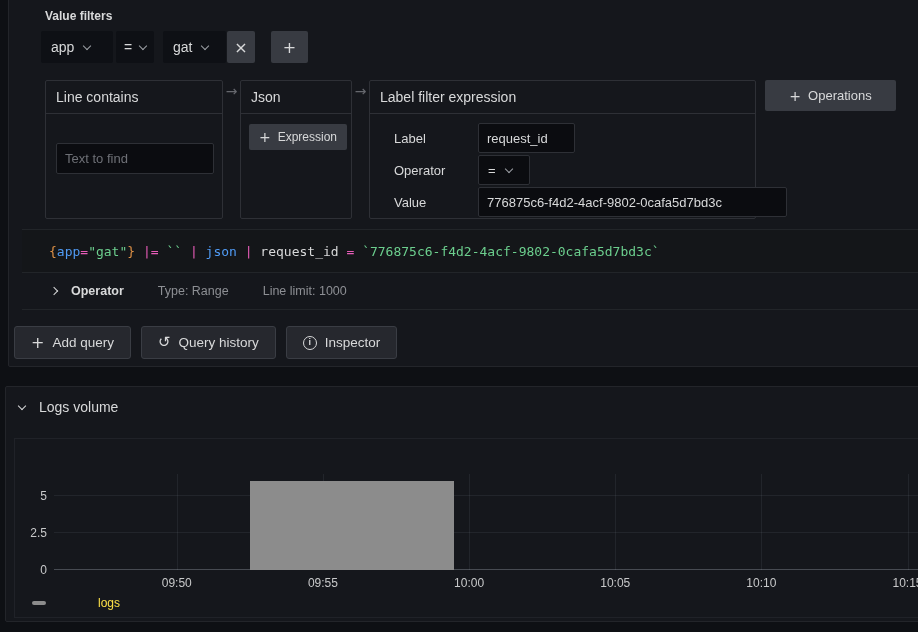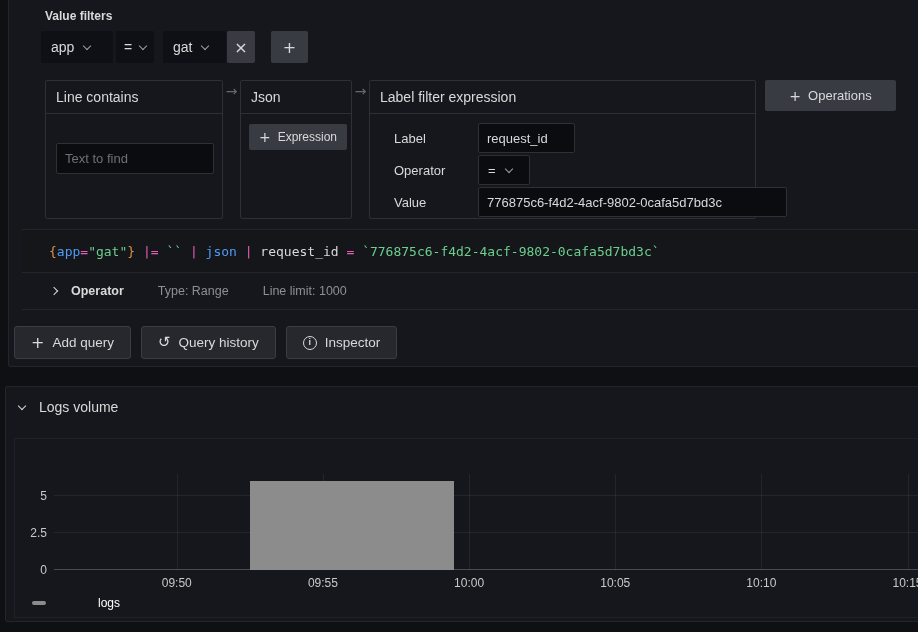--- a/index.html
+++ b/index.html
@@ -98,21 +98,21 @@
   .ytick { position:absolute; right:0; width:32px; text-align:right; font-size:12px; color:#c8c9ca; }
   .plot { position:absolute; left:39px; right:0; top:35px; height:96px; }
   .hgrid { position:absolute; left:0; right:0; height:1px; background:rgba(215,224,240,0.07); }
   .hgrid.zero { background:rgba(215,224,240,0.26); }
   .vgrid { position:absolute; top:0; bottom:0; width:1px; background:rgba(215,224,240,0.07); }
   .bar { position:absolute; bottom:0; }
   .x-axis { position:absolute; left:39px; right:0; top:137px; height:15px; }
   .xtick { position:absolute; transform:translateX(-50%); font-size:12px; color:#c8c9ca; white-space:nowrap; }
   .legend { position:absolute; left:17px; top:157px; display:flex; align-items:center; gap:8px; cursor:pointer; }
   .legend-swatch { width:14px; height:4px; border-radius:2px; }
-  .legend-label { font-size:12px; color:#ffffff;padding-left:44px; }
+  .legend-label { font-size:12px; color:#fde047;padding-left:44px; }
 </style>
 </head>
 <body>
 
 <div class="query-panel">
 
   <div class="lf-label">Value filters</div>
 
   <div class="filter-row">
     <div class="select" style="width:72px;">

